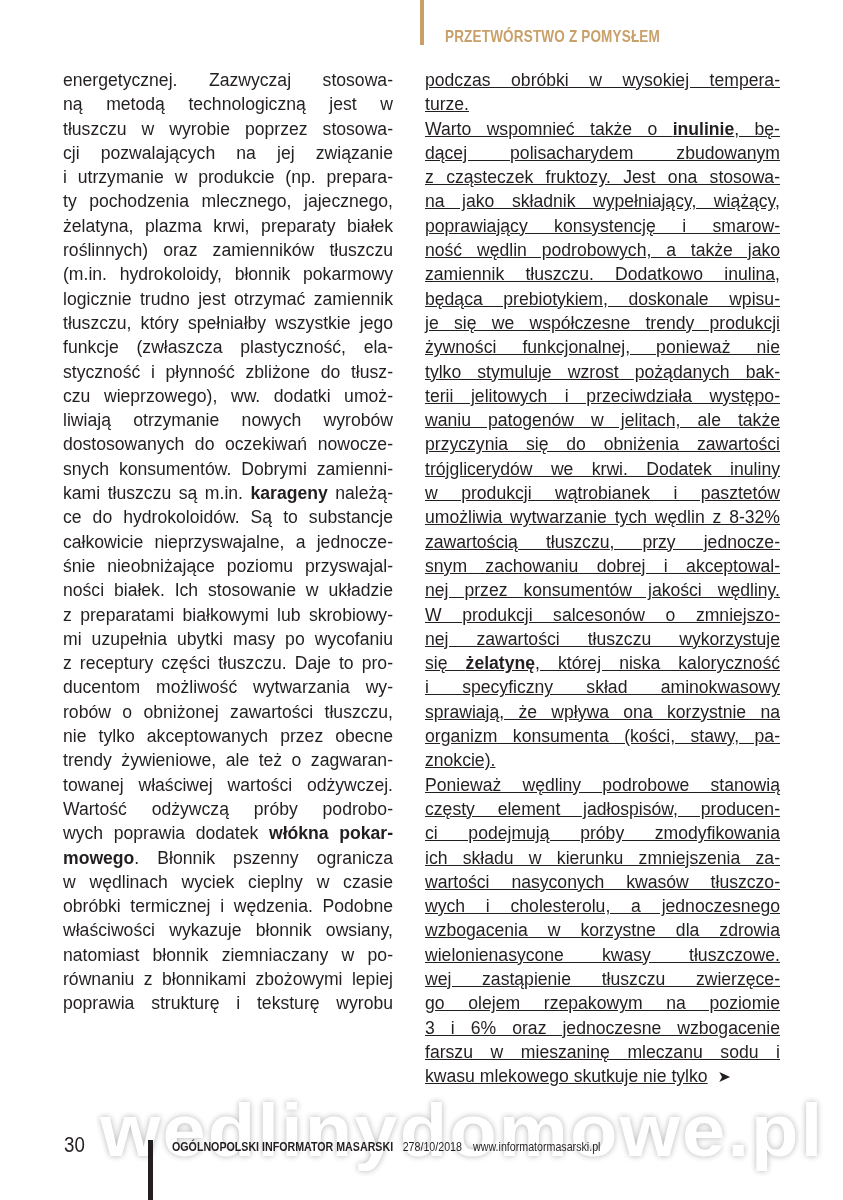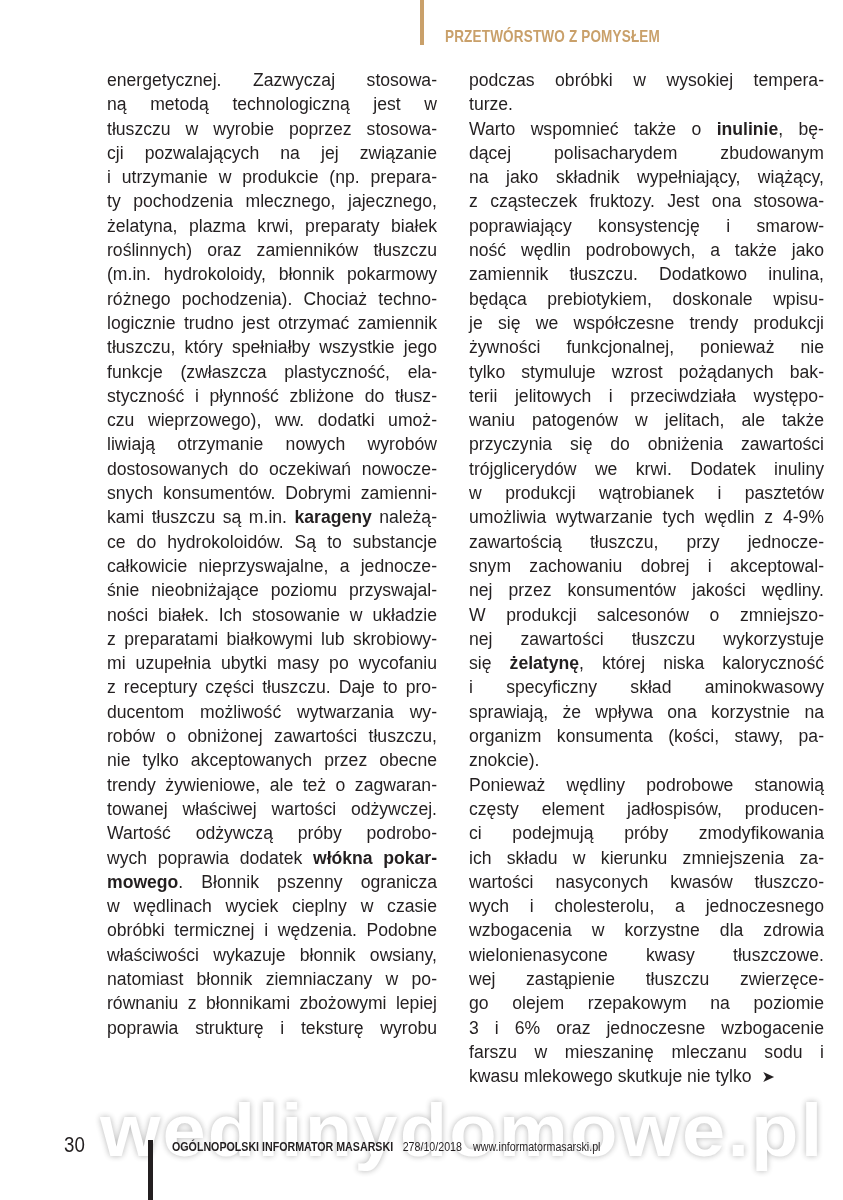--- a/index.html
+++ b/index.html
@@ -9,24 +9,24 @@
     }
     .header-bar {
       position:absolute; left:420px; top:0; width:4px; height:45px; background:#c9a06a;
     }
     .header-title {
       position:absolute; left:445px; top:27px; font-family:"Liberation Sans", sans-serif;
       font-weight:bold; font-size:16.5px; letter-spacing:0.2px; color:#c9a06a;
       transform:scaleX(0.82); transform-origin:left top; white-space:nowrap;
     }
     .column {
-      position:absolute; top:68px; font-size:17.6px; line-height:24.3px;margin-left:44px;
+      position:absolute; top:68px; font-size:17.6px; line-height:24.3px;
     }
     .col-left { left:63px; width:330px; }
-    .col-right { left:425px; width:355px; }
+    .col-right { left:425px; width:355px;text-decoration:underline; }
     .line {
       display:block; text-align:justify; text-align-last:justify; white-space:nowrap;
       height:24.3px; overflow:visible;
     }
     .line.last { text-align-last:left; }
     .line b { font-weight:bold; }
     .arrow { display:inline-block; margin-left:10px; font-size:16px; }
     .watermark {
       position:absolute; left:100px; top:1088px; font-size:74px; font-weight:bold;
       color:#ffffff; letter-spacing:2px; text-shadow:0 0 6px rgba(0,0,0,0.35);
@@ -56,21 +56,20 @@
 <div class="column col-left" id="col-left">
     <span class="line"><span>energetycznej. Zazwyczaj stosowa-</span></span>
     <span class="line"><span>ną metodą technologiczną jest w</span></span>
     <span class="line"><span>tłuszczu w wyrobie poprzez stosowa-</span></span>
     <span class="line"><span>cji pozwalających na jej związanie</span></span>
     <span class="line"><span>i utrzymanie w produkcie (np. prepara-</span></span>
     <span class="line"><span>ty pochodzenia mlecznego, jajecznego,</span></span>
     <span class="line"><span>żelatyna, plazma krwi, preparaty białek</span></span>
     <span class="line"><span>roślinnych) oraz zamienników tłuszczu</span></span>
     <span class="line"><span>(m.in. hydrokoloidy, błonnik pokarmowy</span></span>
-    <span class="line"><span>różnego pochodzenia). Chociaż techno-</span></span>
     <span class="line"><span>logicznie trudno jest otrzymać zamiennik</span></span>
     <span class="line"><span>tłuszczu, który spełniałby wszystkie jego</span></span>
     <span class="line"><span>funkcje (zwłaszcza plastyczność, ela-</span></span>
     <span class="line"><span>styczność i płynność zbliżone do tłusz-</span></span>
     <span class="line"><span>czu wieprzowego), ww. dodatki umoż-</span></span>
     <span class="line"><span>liwiają otrzymanie nowych wyrobów</span></span>
     <span class="line"><span>dostosowanych do oczekiwań nowocze-</span></span>
     <span class="line"><span>snych konsumentów. Dobrymi zamienni-</span></span>
     <span class="line"><span>kami tłuszczu są m.in. </span><b>karageny</b><span> należą-</span></span>
     <span class="line"><span>ce do hydrokoloidów. Są to substancje</span></span>
@@ -93,35 +92,35 @@
     <span class="line"><span>właściwości wykazuje błonnik owsiany,</span></span>
     <span class="line"><span>natomiast błonnik ziemniaczany w po-</span></span>
     <span class="line"><span>równaniu z błonnikami zbożowymi lepiej</span></span>
     <span class="line"><span>poprawia strukturę i teksturę wyrobu</span></span>
   </div>
 <div class="column col-right" id="col-right">
     <span class="line"><span>podczas obróbki w wysokiej tempera-</span></span>
     <span class="line last"><span>turze.</span></span>
     <span class="line"><span>Warto wspomnieć także o </span><b>inulinie</b><span>, bę-</span></span>
     <span class="line"><span>dącej polisacharydem zbudowanym</span></span>
+    <span class="line"><span>z cząsteczek fruktozy. Jest ona stosowa-</span></span>
     <span class="line"><span>na jako składnik wypełniający, wiążący,</span></span>
-    <span class="line"><span>z cząsteczek fruktozy. Jest ona stosowa-</span></span>
     <span class="line"><span>poprawiający konsystencję i smarow-</span></span>
     <span class="line"><span>ność wędlin podrobowych, a także jako</span></span>
     <span class="line"><span>zamiennik tłuszczu. Dodatkowo inulina,</span></span>
     <span class="line"><span>będąca prebiotykiem, doskonale wpisu-</span></span>
     <span class="line"><span>je się we współczesne trendy produkcji</span></span>
     <span class="line"><span>żywności funkcjonalnej, ponieważ nie</span></span>
     <span class="line"><span>tylko stymuluje wzrost pożądanych bak-</span></span>
     <span class="line"><span>terii jelitowych i przeciwdziała występo-</span></span>
     <span class="line"><span>waniu patogenów w jelitach, ale także</span></span>
     <span class="line"><span>przyczynia się do obniżenia zawartości</span></span>
     <span class="line"><span>trójglicerydów we krwi. Dodatek inuliny</span></span>
     <span class="line"><span>w produkcji wątrobianek i pasztetów</span></span>
-    <span class="line"><span>umożliwia wytwarzanie tych wędlin z 4-9%</span></span>
+    <span class="line"><span>umożliwia wytwarzanie tych wędlin z 8-32%</span></span>
     <span class="line"><span>zawartością tłuszczu, przy jednocze-</span></span>
     <span class="line"><span>snym zachowaniu dobrej i akceptowal-</span></span>
     <span class="line"><span>nej przez konsumentów jakości wędliny.</span></span>
     <span class="line"><span>W produkcji salcesonów o zmniejszo-</span></span>
     <span class="line"><span>nej zawartości tłuszczu wykorzystuje</span></span>
     <span class="line"><span>się </span><b>żelatynę</b><span>, której niska kaloryczność</span></span>
     <span class="line"><span>i specyficzny skład aminokwasowy</span></span>
     <span class="line"><span>sprawiają, że wpływa ona korzystnie na</span></span>
     <span class="line"><span>organizm konsumenta (kości, stawy, pa-</span></span>
     <span class="line last"><span>znokcie).</span></span>

